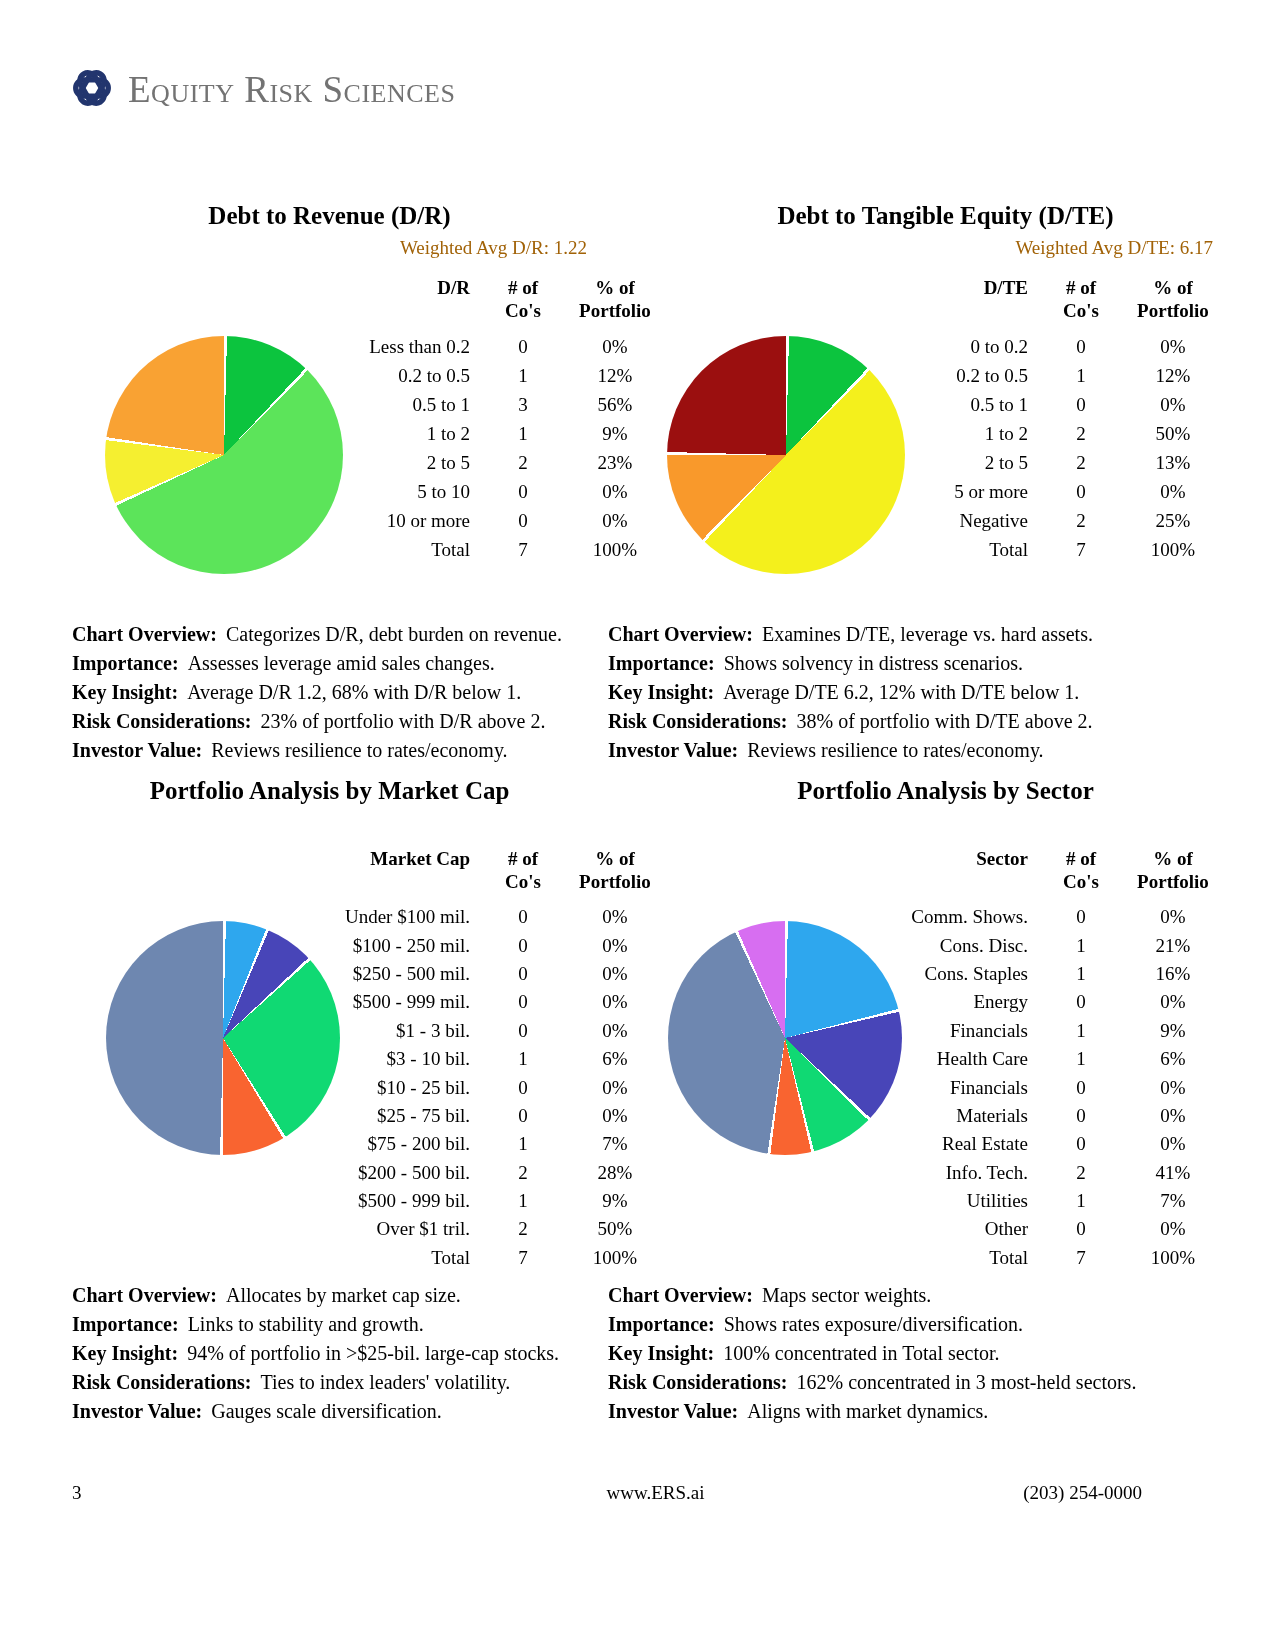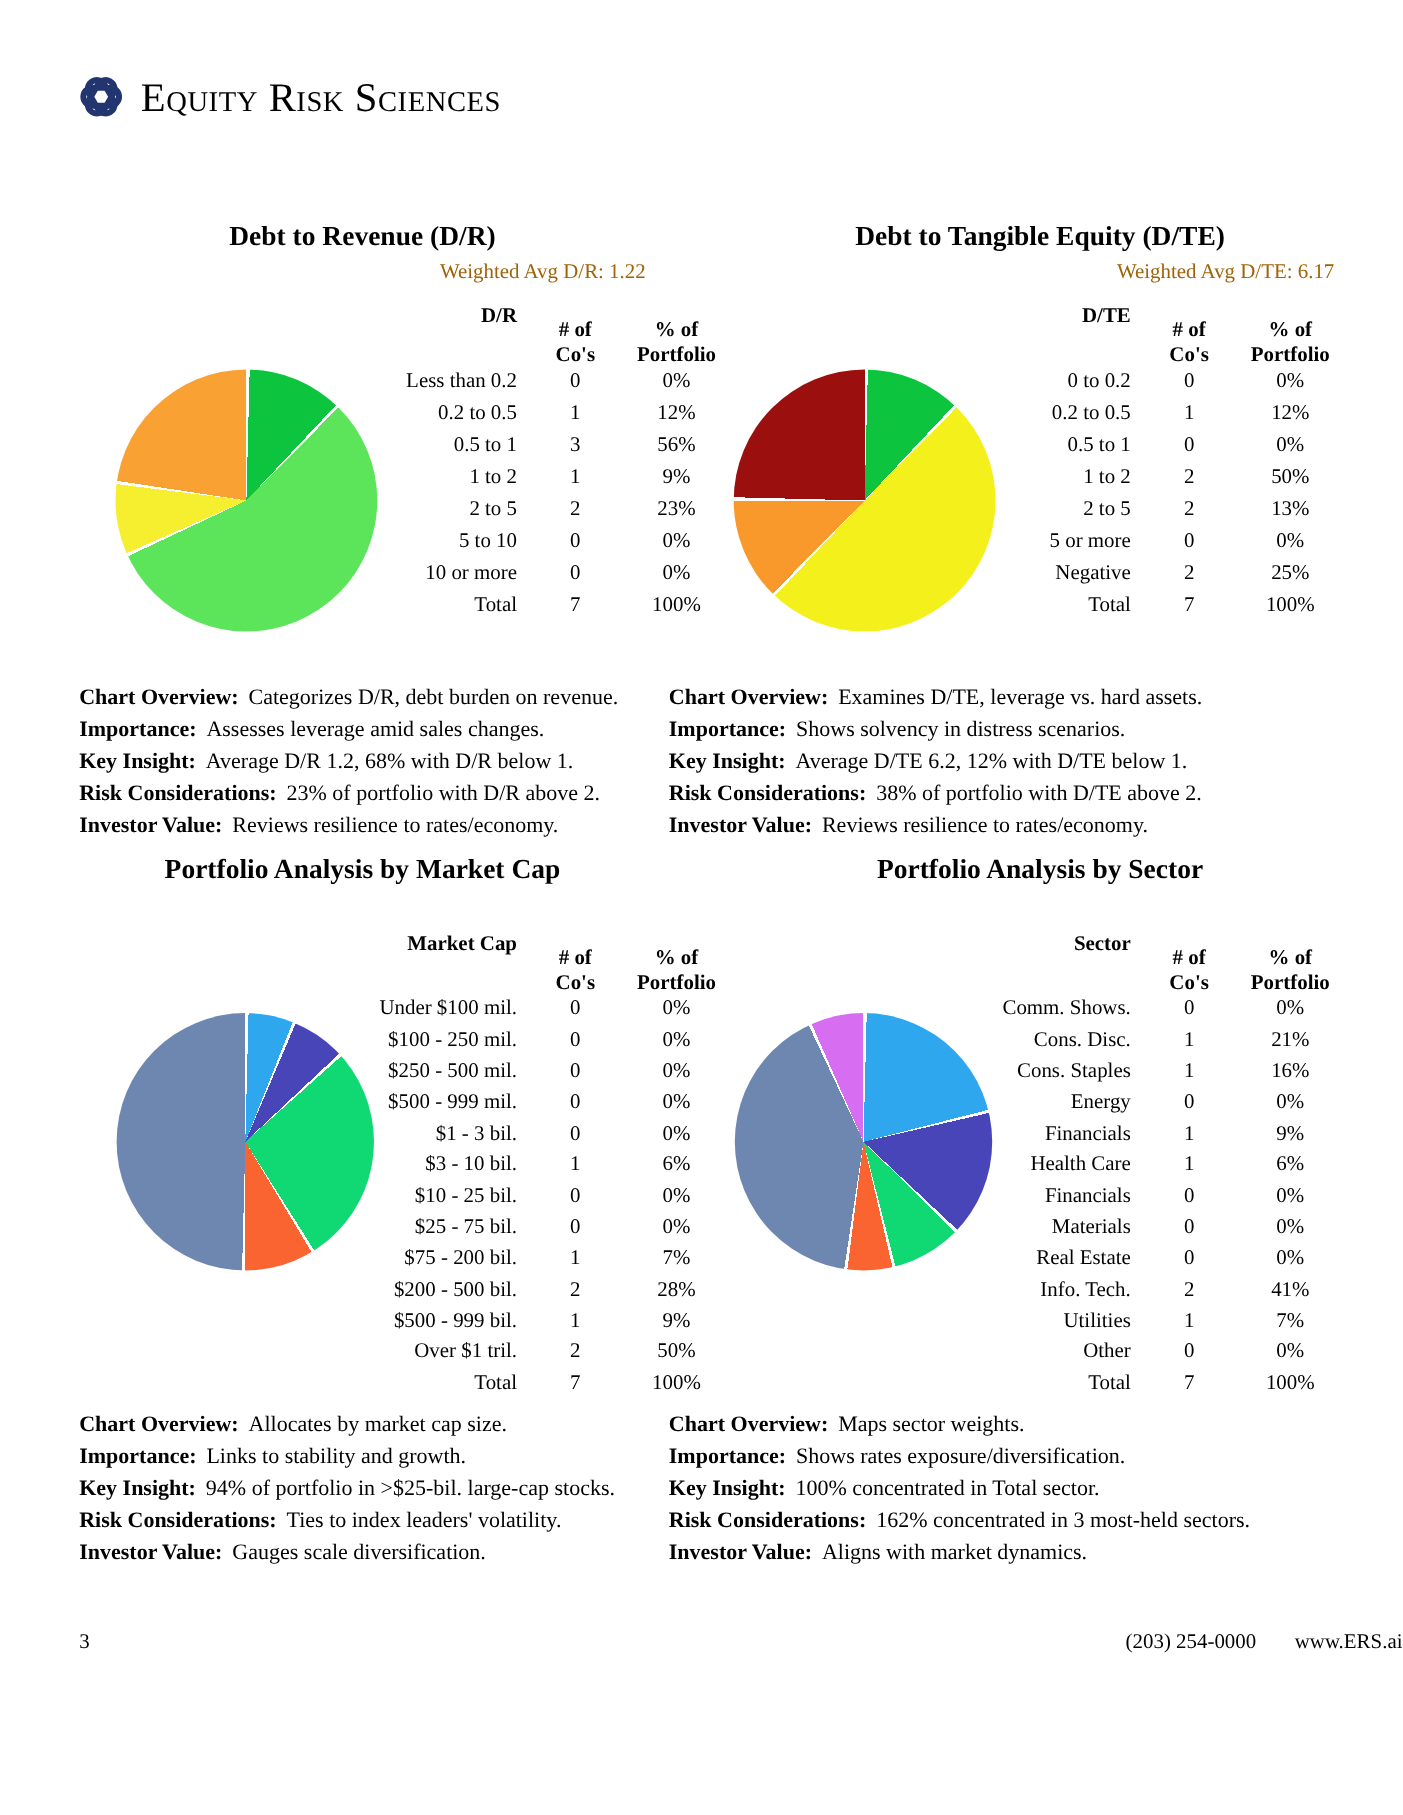--- a/index.html
+++ b/index.html
@@ -4,43 +4,43 @@
 <style>
   * { margin:0; padding:0; box-sizing:border-box; }
   html,body { background:#ffffff; }
   #page {
     position:relative; width:1275px; height:1650px; background:#ffffff;
     font-family:"Liberation Serif", serif; color:#000;
     overflow:hidden;
   }
   
   .logo { position:absolute; left:66px; top:62px; display:flex; align-items:center; gap:10px; }
-  .logo-text { font-size:37px; color:#000000; font-variant:small-caps; letter-spacing:.5px; line-height:1; padding-top:2px; }
+  .logo-text { font-size:37px; color:#737373; font-variant:small-caps; letter-spacing:.5px; line-height:1; padding-top:2px; }
   
   .qtitle { position:absolute; font-size:25px; font-weight:bold; text-align:center; white-space:nowrap; }
   .qsubtitle { position:absolute; font-size:19px; color:#a16207; text-align:right; white-space:nowrap; }
   .t-left  { left:72px;  width:515px; }
   .t-right { left:678px; width:535px; }
   
   .pie { position:absolute; border-radius:50%; }
   
   .qtable { position:absolute; font-size:19px; }
   .thead, .trow { display:grid; grid-template-columns:150px 46px 78px; column-gap:4px;gap:30px; }
   .thead { font-weight:bold; height:56px; line-height:23px; align-items:start; }
   .c1 { text-align:right; }
   .c2, .c3 { text-align:center; }
-  .thead .c2, .thead .c3 { white-space:pre-line;margin-top:12px; }
+  .thead .c2, .thead .c3 { white-space:pre-line; }
   .rows-top .trow { height:29px; align-items:center; }
   .rows-bottom .trow { height:28.4px; align-items:center; }
   
   .notes { position:absolute; font-size:20px; line-height:29px; white-space:nowrap; }
   .note-label { font-weight:bold; margin-right:9px; }
   
   .footer-item { position:absolute; top:1482px; font-size:19px; }
-  #footer-site { left:0; right:0; text-align:right;padding-left:36px; }
+  #footer-site { left:0; right:0; text-align:center;padding-left:36px; }
 </style>
 </head>
 <body>
 
 <div id="page">
 
   <div class="logo">
     <svg width="52" height="52" viewBox="0 0 48 48">
       <g fill="none" stroke="#22356e" stroke-width="5">
         <rect x="9" y="16.5" width="30" height="15" rx="7.5" transform="rotate(0 24 24)"></rect>

